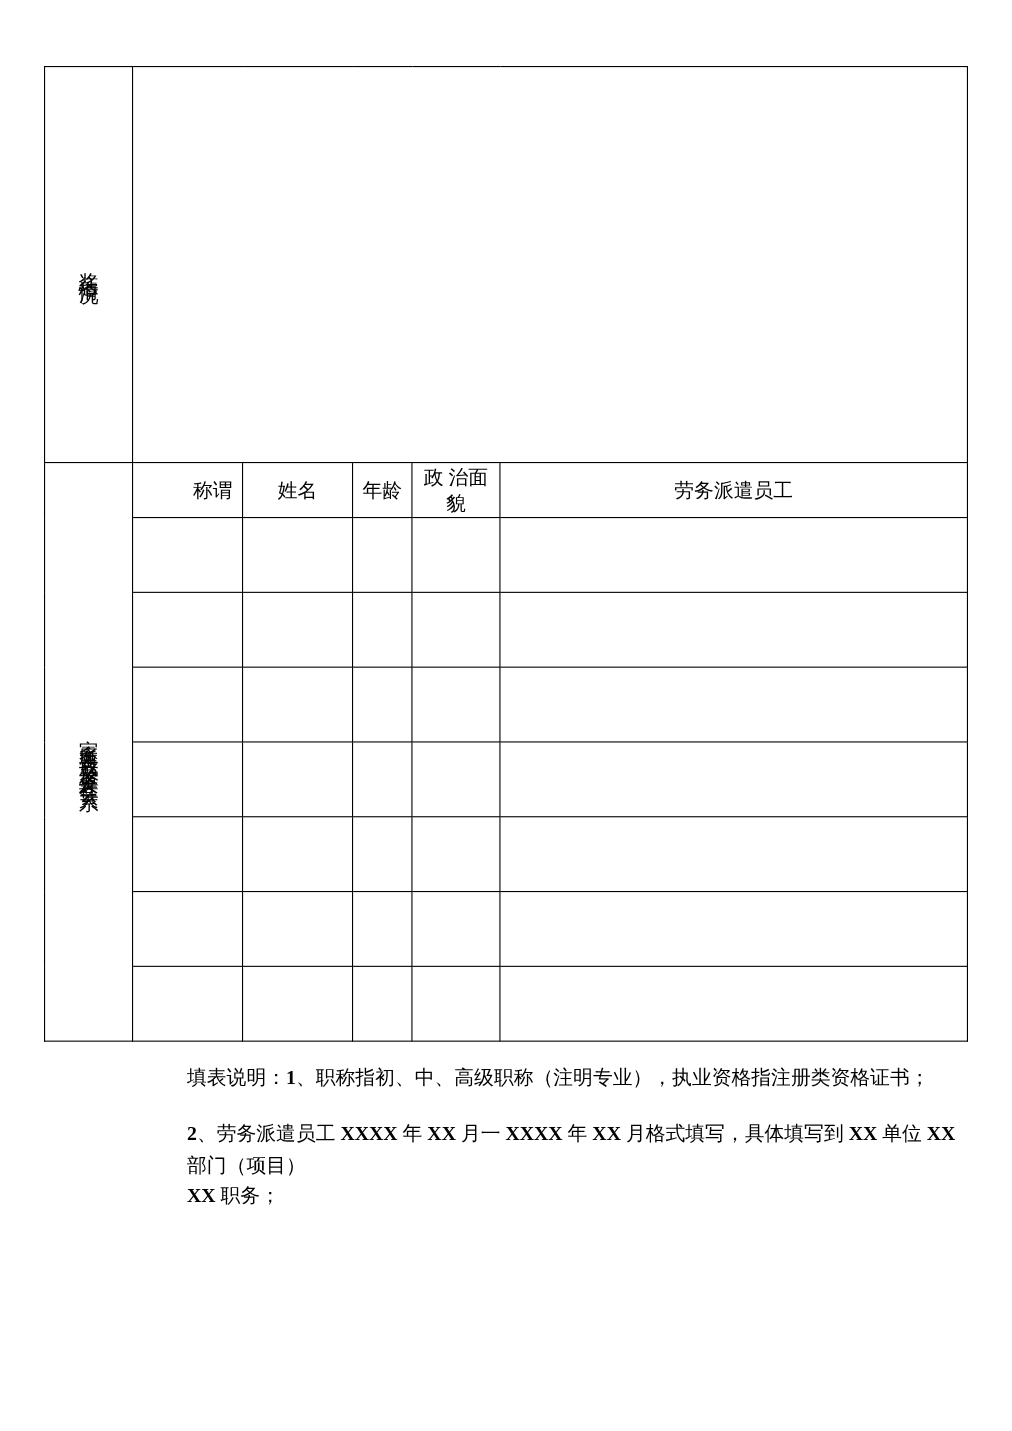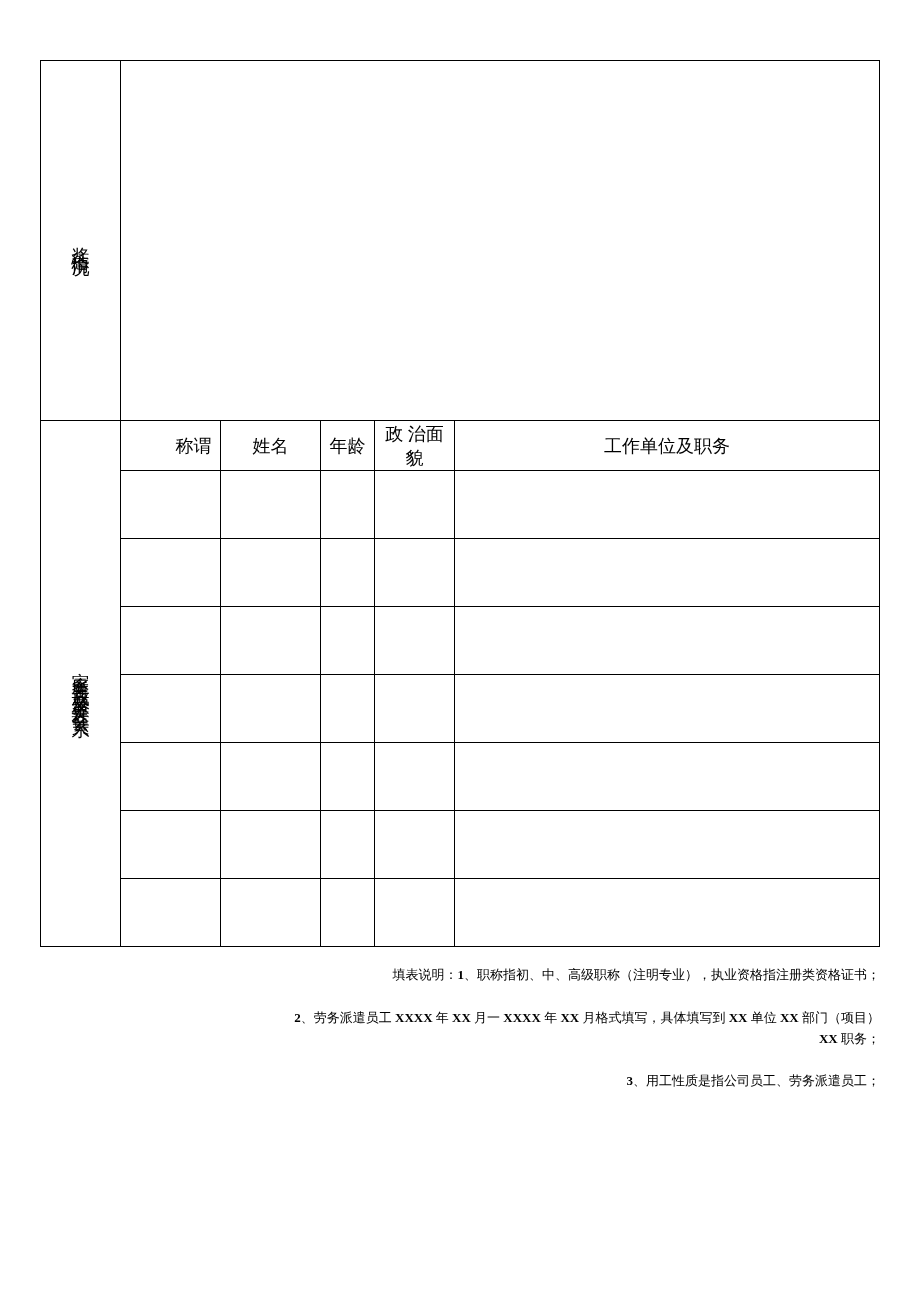--- a/index.html
+++ b/index.html
@@ -53,23 +53,22 @@
     .col-political {
       width: 80px;
       margin-top: 16px;
     }
     .family-row td {
       height: 68px;
     }
     .notes {
       margin-top: 18px;
       padding-left: 130px;
-      font-size: 13px;
+      font-size: 18px;
       line-height: 1.6;
-      text-align: right;
     }
     .notes p {
       margin-bottom: 22px;
     }
     .bold {
       font-weight: bold;
     }
   </style>
 </head>
 <body>
@@ -79,21 +78,21 @@
       <tr class="row-rewards">
     <td class="side-label">奖惩情况</td>
     <td colspan="5"></td>
   </tr>
   <tr class="header-row">
     <td class="side-label" rowspan="8">家庭主要成员及重要社会关系</td>
     <th class="col-title">称谓</th>
     <th class="col-name">姓名</th>
     <th class="col-age">年龄</th>
     <th class="col-political">政 治面 貌</th>
-    <th>工作单位及职务</th>
+    <th>劳务派遣员工</th>
   </tr>
   <tr class="family-row">
     <td></td>
     <td></td>
     <td></td>
     <td></td>
     <td></td>
   </tr>
   <tr class="family-row">
     <td></td>
@@ -140,16 +139,13 @@
 </tbody>
   </table>
 
 <div class="notes">
   <p>
     <span>填表说明：</span><span class="bold">1</span><span>、职称指初、中、高级职称（注明专业），执业资格指注册类资格证书；</span>
   </p>
   <p>
     <span class="bold">2</span><span>、劳务派遣员工 </span><span class="bold">XXXX</span><span> 年 </span><span class="bold">XX</span><span> 月一 </span><span class="bold">XXXX</span><span> 年 </span><span class="bold">XX</span><span> 月格式填写，具体填写到 </span><span class="bold">XX</span><span> 单位 </span><span class="bold">XX</span><span> 部门（项目）</span><br><span class="bold">XX</span><span> 职务；</span>
   </p>
-  <p>
-    <span class="bold">3</span><span>、用工性质是指公司员工、劳务派遣员工；</span>
-  </p>
 </div>
 
 </body></html>

